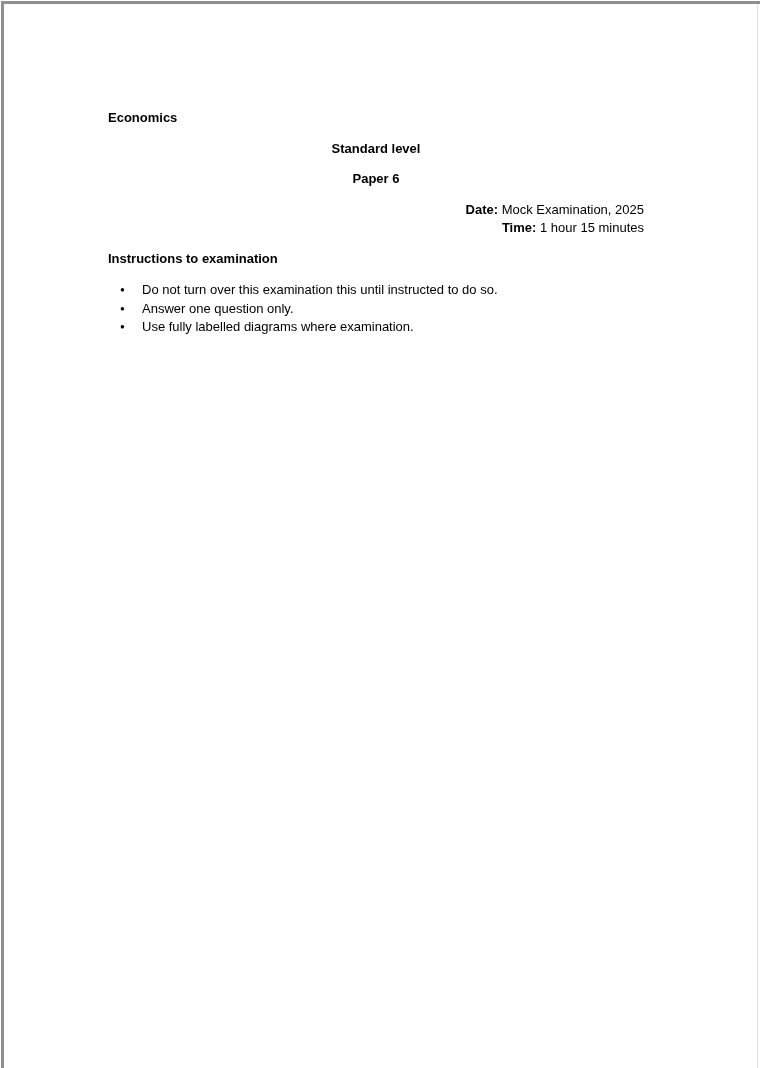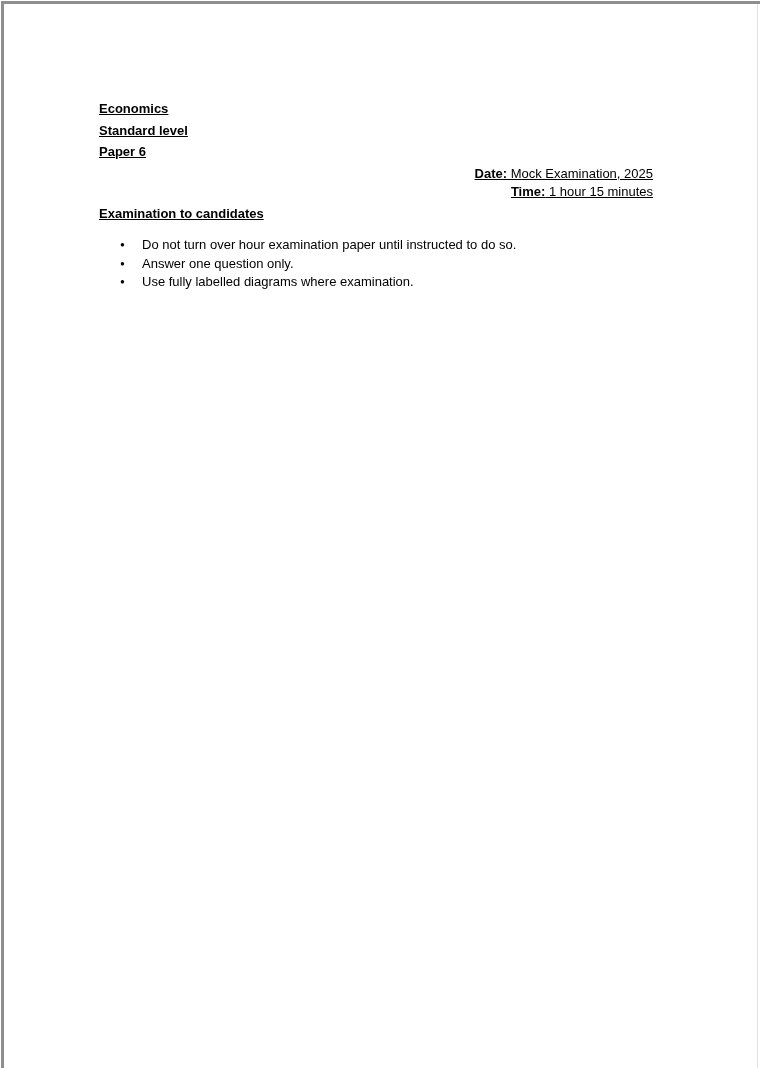--- a/index.html
+++ b/index.html
@@ -35,23 +35,23 @@
     background: #e3e3e3;
   }
   .content {
     position: absolute;
     left: 96px;
     top: 97px;
     width: 560px;
     font-size: 13px;
     line-height: 18.5px;
   }
-  .content p { margin: 3px; text-decoration: underline; }
+  .content p { margin: 12px; }
   .b { font-weight: bold; }
-  .sp { margin-top: 18.5px; }
+  .sp { margin-top: 18.5px; text-align: center; }
   .meta-block { margin-top: 11.5px; text-align: right; }
   .line { display: block; }
   .instr-title { margin-top: 79px; }
   ul.instr-list {
     margin: 13px 0 0 0;
     padding: 0;
     list-style: none;
   }
   ul.instr-list li {
     position: relative;
@@ -76,21 +76,21 @@
   <div class="content">
     <p class="b">Economics</p>
     <p class="b sp">Standard level</p>
     <p class="b sp">Paper 6</p>
 
     <p class="meta-block">
       <span class="line"><span class="b">Date:</span><span> Mock Examination, 2025</span></span>
       <span class="line"><span class="b">Time:</span><span> 1 hour 15 minutes</span></span>
     </p>
 
-    <p class="b instr-title">Examination to candidates</p>
+    <p class="b instr-title">Instructions to examination</p>
 
     <ul class="instr-list">
-      <li><span>Do not turn over hour examination paper until instructed to do so.</span><span class="b"></span><span></span></li>
+      <li><span>Do not turn over this examination this until instructed to do so.</span><span class="b"></span><span></span></li>
       <li><span>Answer one question only.</span><span class="b"></span><span></span></li>
       <li><span>Use fully labelled diagrams where examination.</span><span class="b"></span><span></span></li>
     </ul>
   </div>
 </div>
 
 </body></html>

